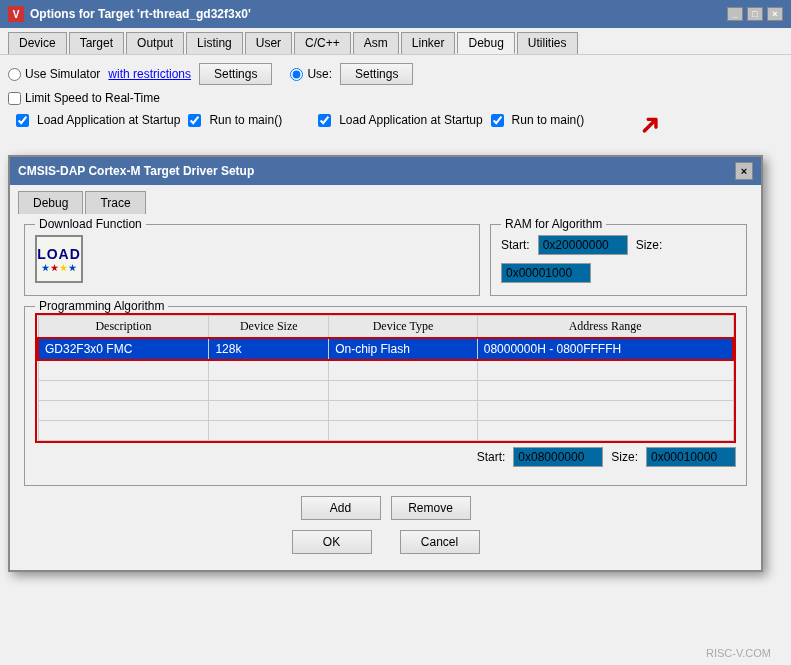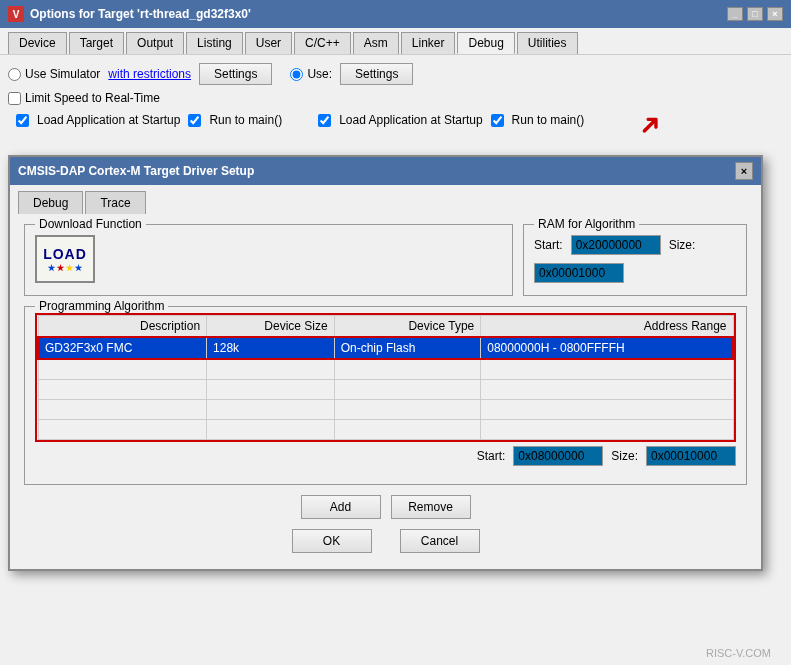--- a/index.html
+++ b/index.html
@@ -231,21 +231,21 @@
     }
 
     .load-icon {
       width: 50px;
       height: 50px;
       position: relative;
       flex-shrink: 0;
     }
 
     .load-icon-inner {
-      width: 60px;
+      width: 48px;
       height: 48px;
       background: #f5f5f0;
       border: 2px solid #888;
       display: flex;
       flex-direction: column;
       align-items: center;
       justify-content: center;
       position: relative;
       overflow: hidden;
     }
@@ -304,21 +304,21 @@
     .two-col-groups {
       display: flex;
       gap: 10px;
     }
 
     .download-group {
       flex: 1;
     }
 
     .ram-group {
-      width: 224px;
+      width: 257px;
     }
 
     .ram-content {
       display: flex;
       align-items: center;
       gap: 8px;
       margin-top: 4px;
       flex-wrap: wrap;
     }
 
@@ -343,22 +343,23 @@
     .prog-table {
       width: 100%;
       border-collapse: collapse;
       font-size: 12px;
     }
 
     .prog-table th {
       background: #e8e8e8;
       border: 1px solid #ccc;
       padding: 3px 6px;
-      text-align: right;
+      text-align: center;
       font-weight: normal;
+      font-family: Liberation Serif, serif;
     }
 
     .prog-table td {
       border: 1px solid #ccc;
       padding: 3px 6px;
     }
 
     .prog-table .selected-row {
       background: #0044cc;
       color: white;

